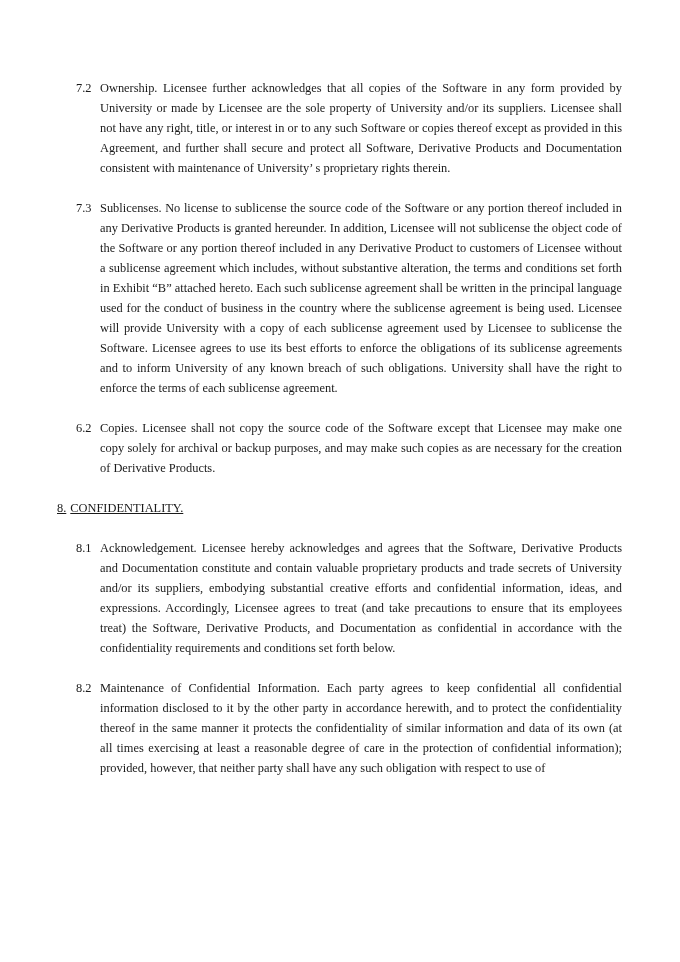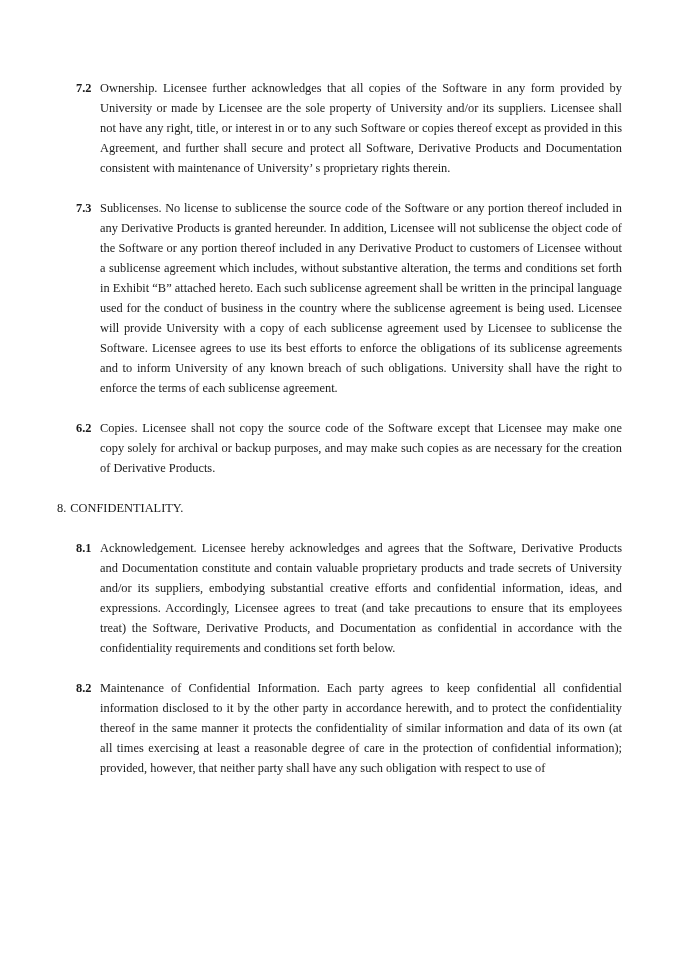--- a/index.html
+++ b/index.html
@@ -13,23 +13,23 @@
   }
   .content { position: absolute; left: 57px; top: 78px; width: 565px; }
   .clause {
     position: relative;
     margin-left: 19px;
     padding-left: 24px;
     text-indent: -24px;
     text-align: justify;
     margin-bottom: 20px;
   }
-  .clause .num { display: inline-block; width: 24px; text-indent: 0; font-weight: bold; }
+  .clause .num { display: inline-block; width: 24px; text-indent: 0; }
   .clause .text { }
-  .section-heading { margin: 0 0 20px 0; }
+  .section-heading { margin: 0 0 20px 0; text-decoration: underline; }
   .section-heading .num { margin-right: 4px; }
 </style>
 </head>
 <body>
 
 <div class="page">
   <div class="content">
 
     <div class="clause">
       <span class="num">7.2</span><span class="text">Ownership. Licensee further acknowledges that all copies of the Software in any form provided by University or made by Licensee are the sole property of University and/or its suppliers. Licensee shall not have any right, title, or interest in or to any such Software or copies thereof except as provided in this Agreement, and further shall secure and protect all Software, Derivative Products and Documentation consistent with maintenance of University’ s proprietary rights therein.</span>

